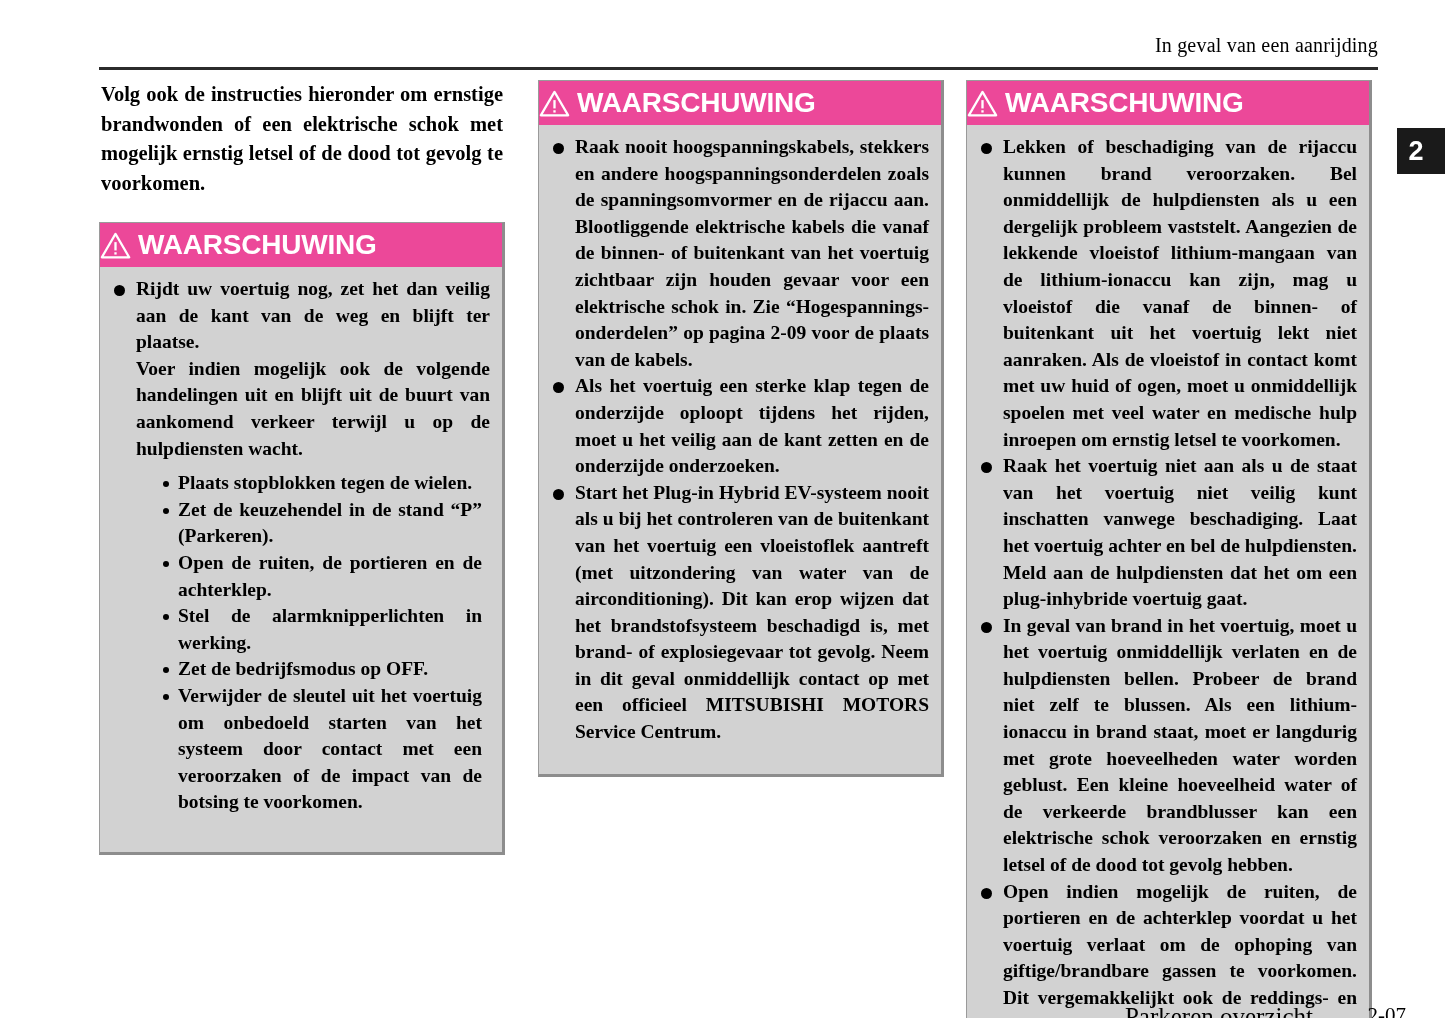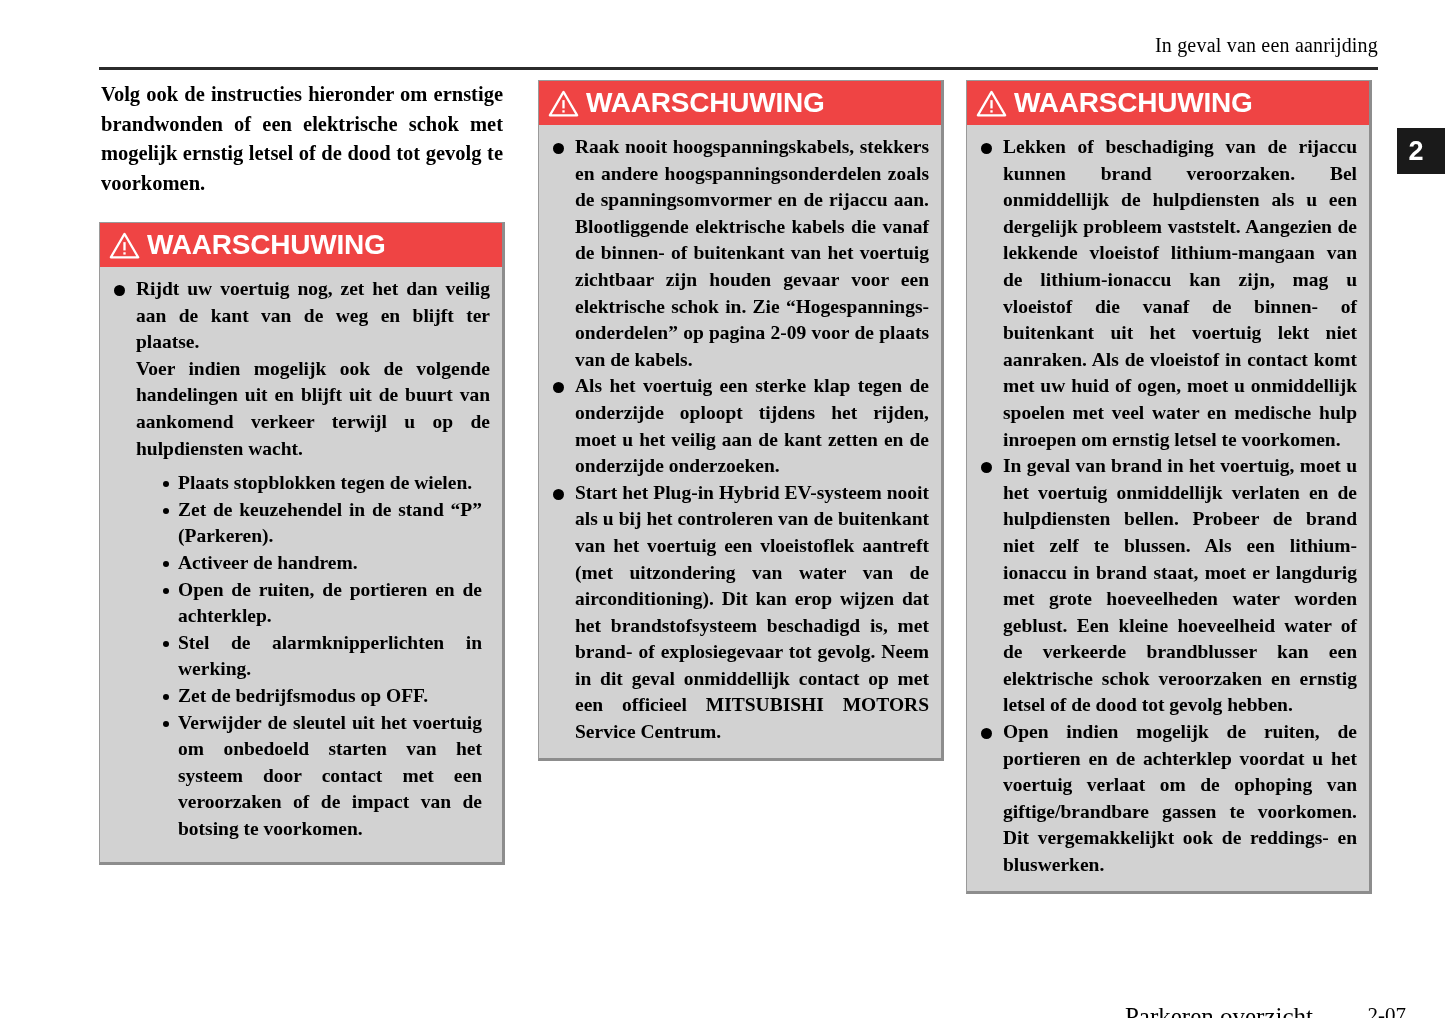--- a/index.html
+++ b/index.html
@@ -91,45 +91,44 @@
   
   .warn-box {
     border: 1px solid #9a9a9a;
     border-right: 3px solid #8d8d8d;
     border-bottom: 3px solid #8d8d8d;
     background: #d2d2d2;
     box-sizing: border-box;
     width: 406px;
   }
   .warn-head {
-    background: #ef4444;
+    background: #ec4899;
     height: 44px;
     display: flex;
     align-items: center;
-    padding-left: 9px;
     box-sizing: border-box;
   }
   .warn-head .tri {
     width: 31px;
     height: 27px;
     flex: 0 0 auto;
     margin-right: 7px;
     margin-top: 1px;
   }
   .warn-head .warn-label {
     color: #ffffff;
     font-family: "Liberation Sans", "DejaVu Sans", sans-serif;
     font-weight: bold;
     font-size: 28px;
     line-height: 30px;
     letter-spacing: -0.2px;
     white-space: nowrap;
   }
   .warn-body {
-    padding: 9px 12px 12px 12px;
+    padding: 9px 12px 28px 12px;
   }
 
   
   ul.lvl1 {
     list-style: none;
     margin: 0;
     padding: 0;
   }
   ul.lvl1 > li {
     position: relative;
@@ -238,21 +237,20 @@
       </div>
       <div class="warn-body">
         <ul class="lvl1">
           <li>
             <span class="disc"></span>
             <p class="para">Rijdt uw voertuig nog, zet het dan veilig aan de kant van de weg en blijft ter plaatse.</p>
             <p class="para">Voer indien mogelijk ook de volgende handelingen uit en blijft uit de buurt van aankomend verkeer terwijl u op de hulpdiensten wacht.</p>
             <ul class="lvl2">
               <li><span class="dot"></span><span>Plaats stopblokken tegen de wielen.</span></li>
               <li><span class="dot"></span><span>Zet de keuzehendel in de stand “P” (Parkeren).</span></li>
-              <li><span class="dot"></span><span>Activeer de handrem.</span></li>
               <li><span class="dot"></span><span>Open de ruiten, de portieren en de achterklep.</span></li>
               <li><span class="dot"></span><span>Stel de alarmknipperlichten in werking.</span></li>
               <li><span class="dot"></span><span>Zet de bedrijfsmodus op OFF.</span></li>
               <li><span class="dot"></span><span>Verwijder de sleutel uit het voertuig om onbedoeld starten van het systeem door contact met een veroorzaken of de impact van de botsing te voorkomen.</span></li>
             </ul>
           </li>
         </ul>
       </div>
     </div>
   </div>
@@ -297,20 +295,24 @@
         <span class="warn-label">WAARSCHUWING</span>
       </div>
       <div class="warn-body">
         <ul class="lvl1">
           <li>
             <span class="disc"></span>
             <p class="para">Lekken of beschadiging van de rijaccu kunnen brand veroorzaken. Bel onmiddellijk de hulpdiensten als u een dergelijk probleem vaststelt. Aangezien de lekkende vloeistof lithium-mangaan van de lithium-ionaccu kan zijn, mag u vloeistof die vanaf de binnen- of buitenkant uit het voertuig lekt niet aanraken. Als de vloeistof in contact komt met uw huid of ogen, moet u onmiddellijk spoelen met veel water en medische hulp inroepen om ernstig letsel te voorkomen.</p>
           </li>
           <li>
             <span class="disc"></span>
+            <p class="para">Raak het voertuig niet aan als u de staat van het voertuig niet veilig kunt inschatten vanwege beschadiging. Laat het voertuig achter en bel de hulpdiensten. Meld aan de hulpdiensten dat het om een plug-inhybride voertuig gaat.</p>
+          </li>
+          <li>
+            <span class="disc"></span>
             <p class="para">In geval van brand in het voertuig, moet u het voertuig onmiddellijk verlaten en de hulpdiensten bellen. Probeer de brand niet zelf te blussen. Als een lithium-ionaccu in brand staat, moet er langdurig met grote hoeveelheden water worden geblust. Een kleine hoeveelheid water of de verkeerde brandblusser kan een elektrische schok veroorzaken en ernstig letsel of de dood tot gevolg hebben.</p>
           </li>
           <li>
             <span class="disc"></span>
             <p class="para">Open indien mogelijk de ruiten, de portieren en de achterklep voordat u het voertuig verlaat om de ophoping van giftige/brandbare gassen te voorkomen. Dit vergemakkelijkt ook de reddings- en bluswerken.</p>
           </li>
         </ul>
       </div>
     </div>
   </div>

